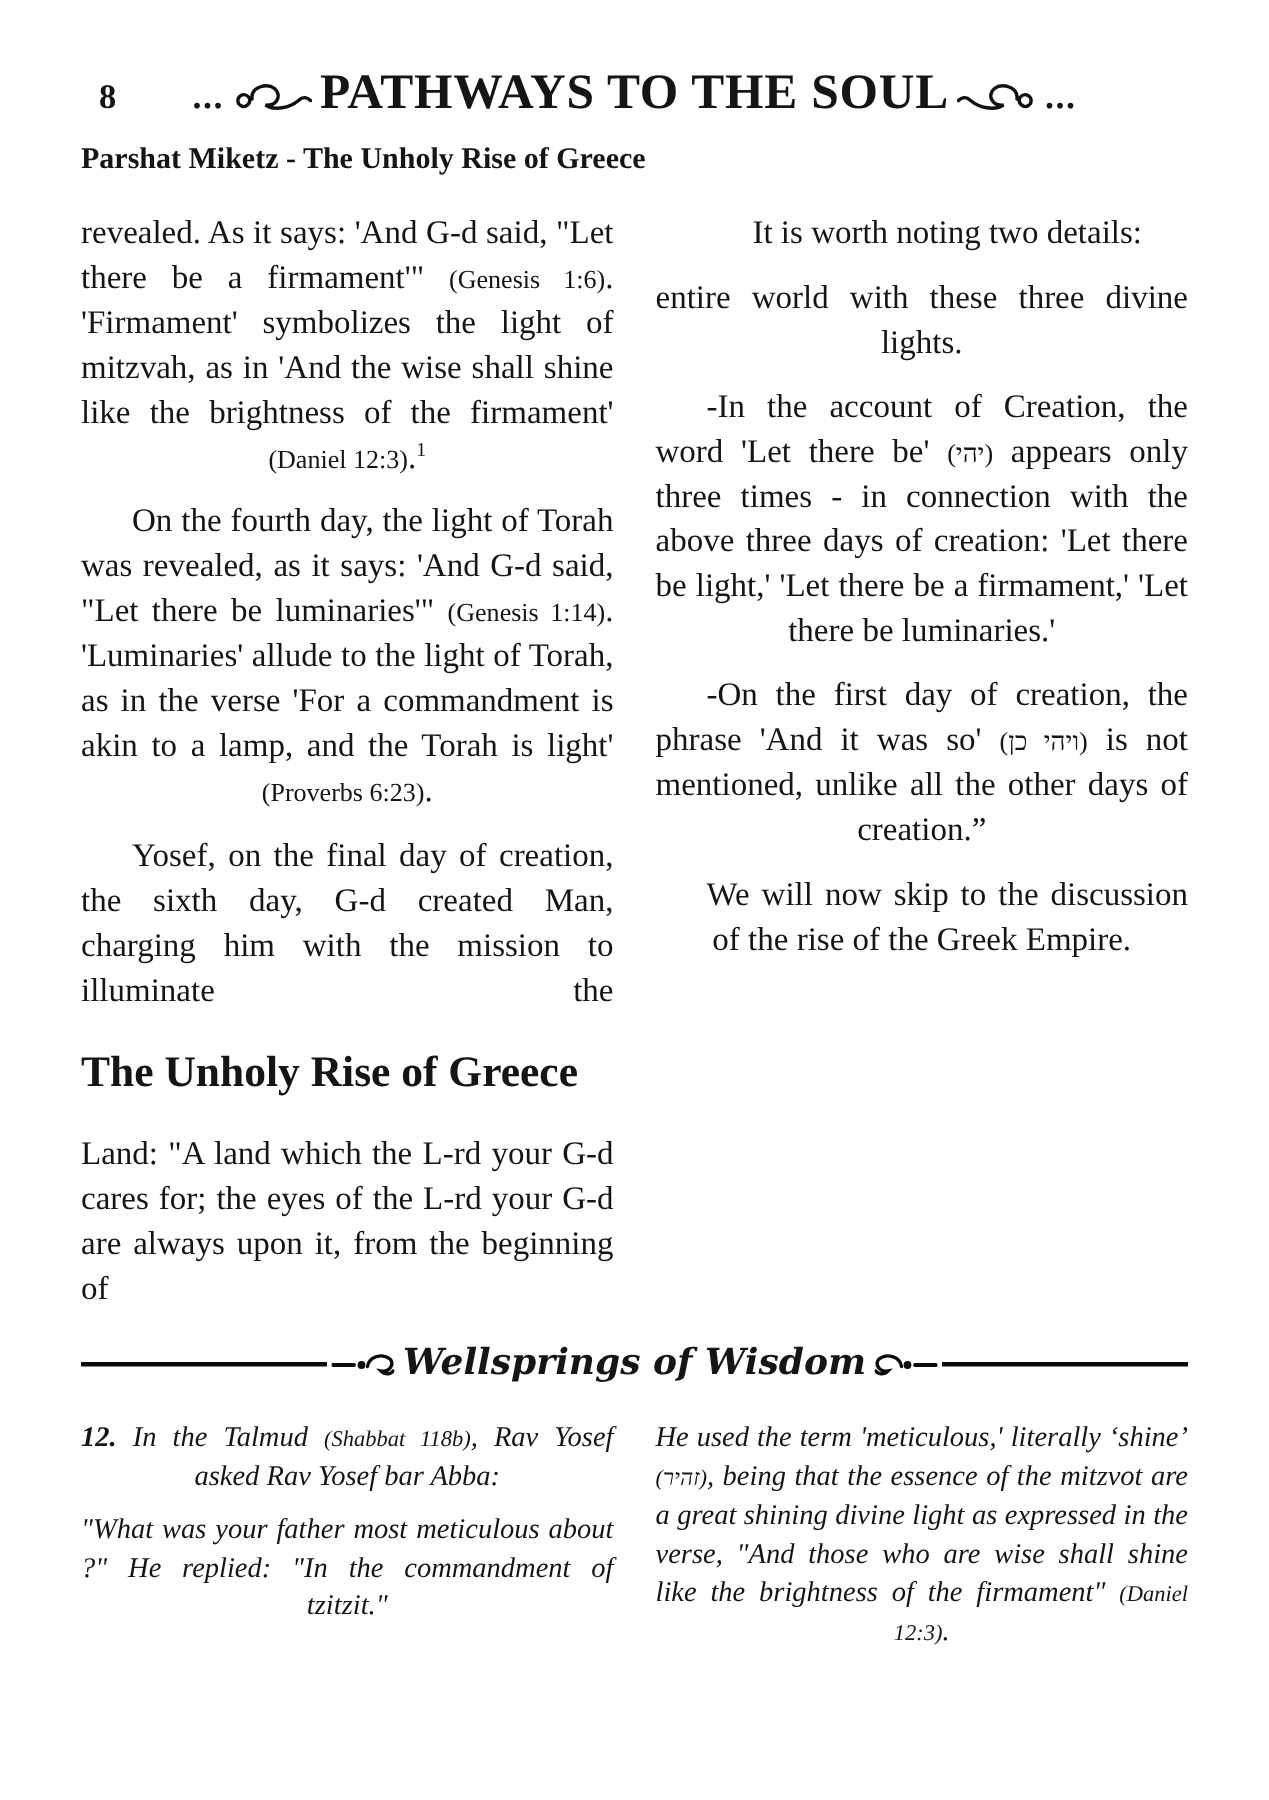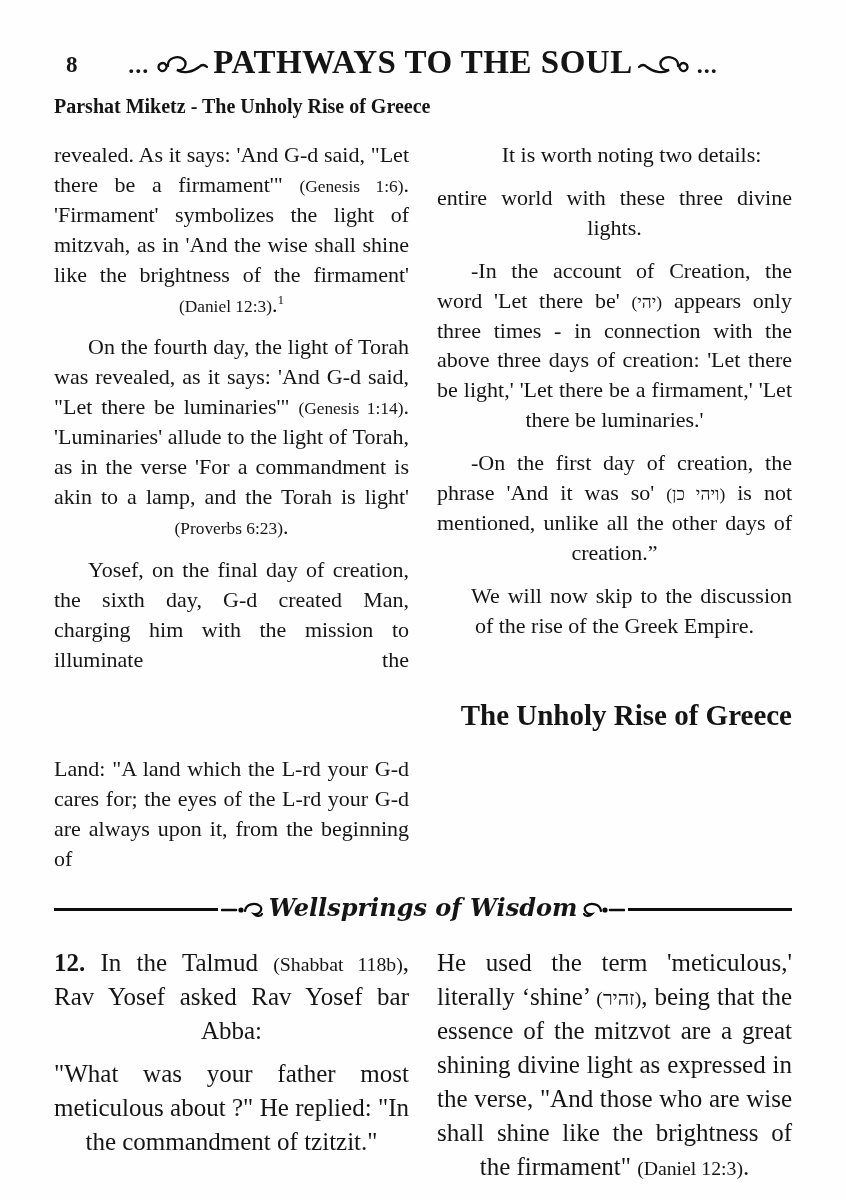--- a/index.html
+++ b/index.html
@@ -20,29 +20,29 @@
   
   .cols{display:grid;grid-template-columns:1fr 1fr;column-gap:28px;margin-top:22px;}
   .para{font-size:22px;line-height:1.36;text-align:justify;margin:0 0 13px 0;}
   .ind{text-indent:34px;}
   .last-center{text-align-last:center;}
   .last-justify{text-align-last:justify;}
   .small{font-size:79%;}
   .sup{font-size:60%;vertical-align:super;line-height:0;}
   .b{font-weight:700;}
   
-  .section-heading{text-align:right;font-size:29px;font-weight:700;margin:12px 0 18px 0;}
+  .section-heading{text-align:left;font-size:29px;font-weight:700;margin:12px 0 18px 0;}
   
   .divider{display:flex;align-items:center;gap:3px;margin:8px 0 10px 0;}
   .rule{flex:1;border-top:3px solid #0c0c0c;height:0;}
   .divider-label{
     font-family:"DejaVu Serif",serif;font-style:italic;font-weight:700;
     font-size:24px;white-space:nowrap;padding:0 3px;position:relative;top:-2px;
   }
-  .footnotes .para{font-size:25px;line-height:1.36;margin-bottom:9px;}
+  .footnotes .para{font-size:19px;line-height:1.36;margin-bottom:9px;font-style:italic;}
 </style>
 </head>
 <body>
 
 <div class="page">
 
   <header>
     <div class="title-row">
       <span class="page-num">8</span>
       <span class="title-wrap">

